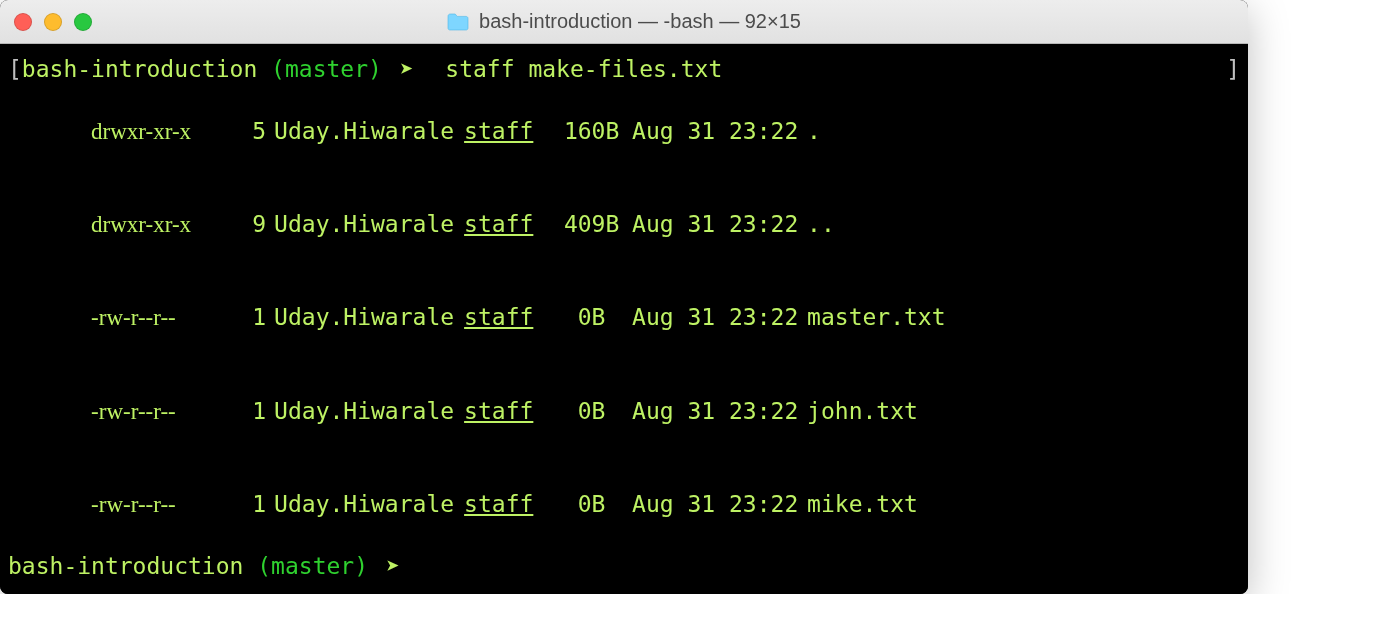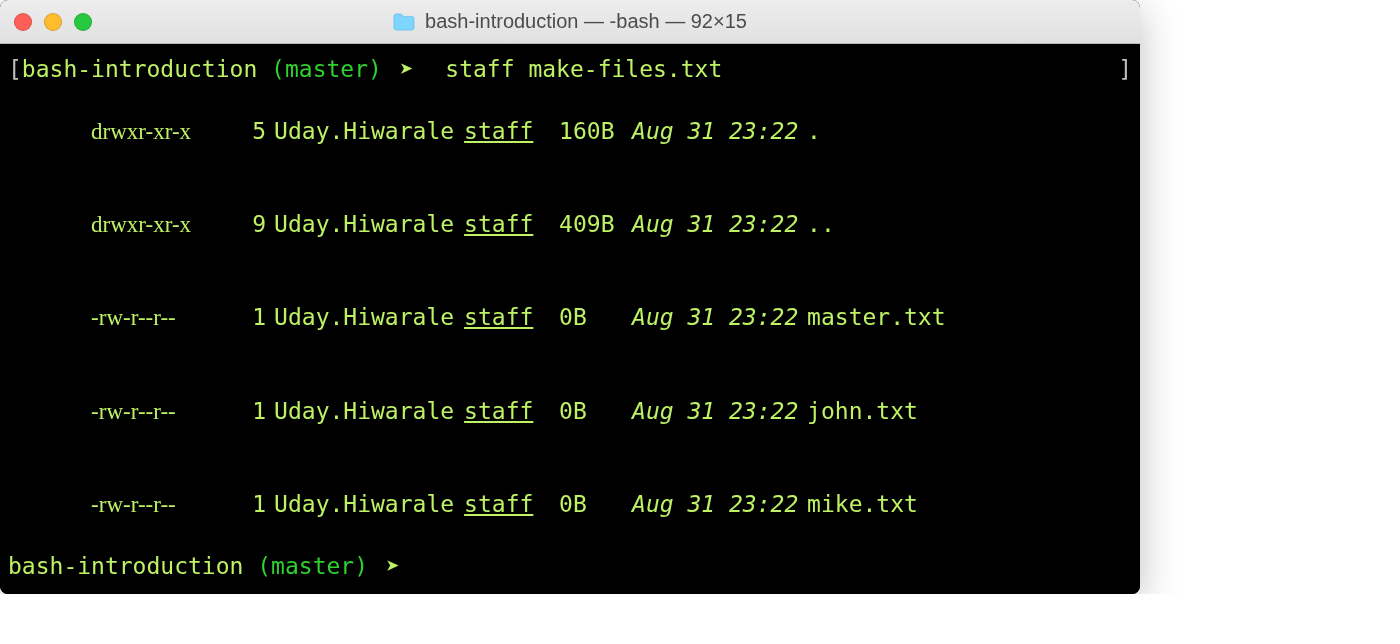--- a/index.html
+++ b/index.html
@@ -9,21 +9,21 @@
     }
     body {
       background: #ffffff;
       font-family: -apple-system, BlinkMacSystemFont, "Segoe UI", sans-serif;
       display: flex;
       justify-content: flex-start;
       align-items: flex-start;
       padding: 0;
     }
     .window {
-      width: 1140px;
+      width: 1248px;
       border-radius: 8px;
       overflow: hidden;
       box-shadow: 0 10px 40px rgba(0,0,0,0.25);
       background: #000;
     }
     .titlebar {
       height: 44px;
       background: linear-gradient(to bottom, #ededed 0%, #e1e1e1 100%);
       border-bottom: 1px solid #b8b8b8;
       display: flex;
@@ -74,22 +74,22 @@
     }
     .white { color: #bef264; }
     .green { color: #2fd12f; }
     .dim-bracket { color: #bfbfbf; }
     .prompt-arrow { margin: 0 4px 0 4px;}
     .ls-row { white-space: pre; }
     .col-perm { display: inline-block; min-width: 145px; font-family: Liberation Serif, serif; }
     .col-links { display: inline-block; text-align: right; min-width: 30px; margin-right: 8px;}
     .col-user { display: inline-block; min-width: 190px; }
     .col-group { display: inline-block; min-width: 95px; text-decoration: underline; }
-    .col-size { display: inline-block; text-align: left; min-width: 65px; margin-right: 8px;}
-    .col-date { display: inline-block; min-width: 175px; font-style: italic; }
+    .col-size { display: inline-block; text-align: center; min-width: 65px; margin-right: 8px;}
+    .col-date { display: inline-block; min-width: 175px; }
     .col-name { display: inline-block; }
   </style>
 </head>
 <body>
 
 <div class="window">
   <div class="titlebar">
     <div class="traffic-lights">
       <div class="dot dot-red"></div>
       <div class="dot dot-yellow"></div>

